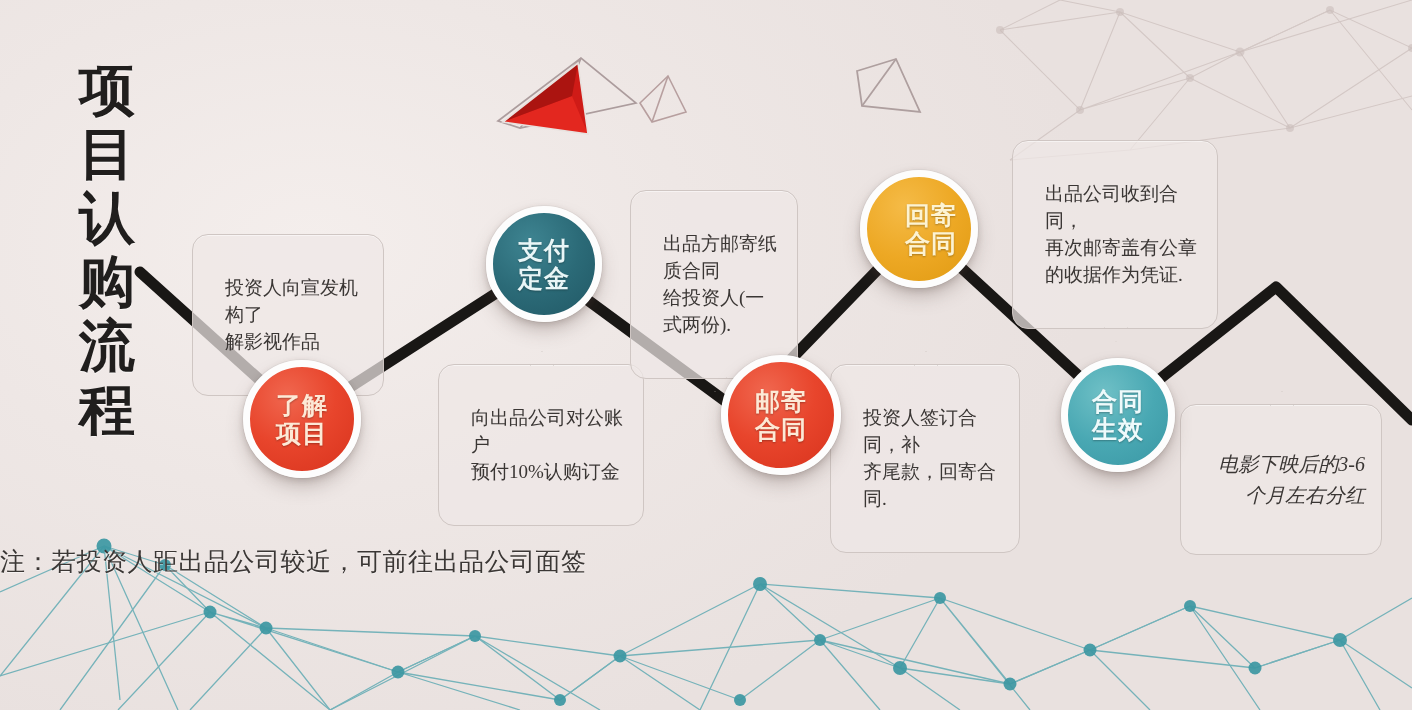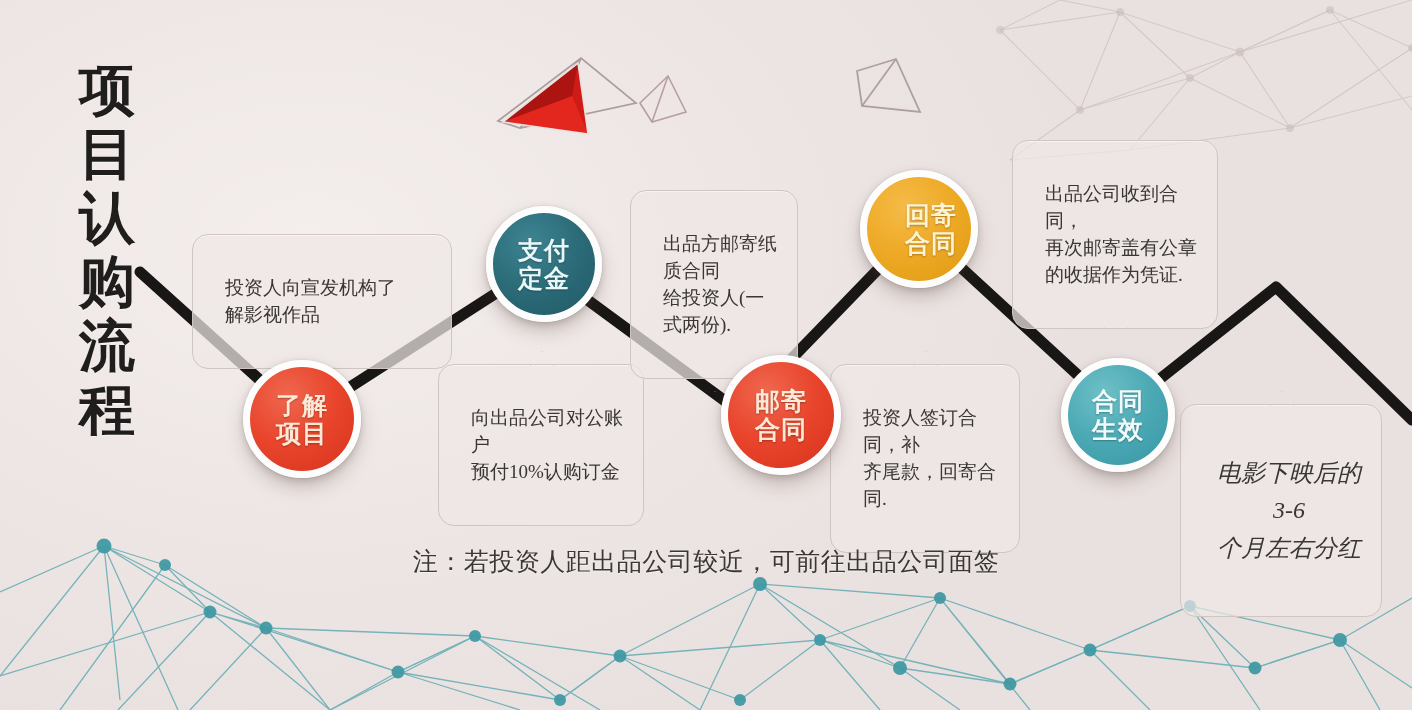--- a/index.html
+++ b/index.html
@@ -143,33 +143,33 @@
     border-left: 1.6px solid #cfc6c3;
     border-right: 1.6px solid #cfc6c3;
     border-top: 1.6px solid #cfc6c3;
     border-radius: 10px 10px 0 0;
     clip-path: polygon(50% 0, 100% 100%, 0 100%);
     border-bottom: none;
   }
   .callout.kai {
     font-family: "Liberation Serif", "DejaVu Serif", serif;
     font-style: italic;
-    font-size: 24px;
-    text-align: center;
+    font-size: 20px;
+    text-align: right;
     line-height: 1.55;
   }
 
   
   .footnote {
     position: absolute;
     z-index: 6;
     left: 0;
     right: 0;
     top: 545px;
-    text-align: center;
+    text-align: left;
     color: #3b3735;
     font-size: 25px;
     letter-spacing: 0.5px;
     font-family: "Liberation Serif", "DejaVu Serif", serif;
     text-shadow: 0 1px 0 rgba(255,255,255,0.5);
   }
 </style>
 </head>
 <body>
 
@@ -293,21 +293,21 @@
     <div class="node-label">回寄
 合同</div>
   </div>
 
   <div class="node cyan" style="left:1061px; top:358px; width:114px; height:114px;">
     <div class="node-label">合同
 生效</div>
   </div>
 
 
-  <div class="callout tail-down" style="left:192px; top:234px; width:260px;">
+  <div class="callout tail-down" style="left:192px; top:234px; width:192px;">
     <span>投资人向宣发机构了
 解影视作品</span>
     <i class="tail"></i>
   </div>
 
   <div class="callout tail-up" style="left:438px; top:364px; width:206px;">
     <span>向出品公司对公账户
 预付10%认购订金</span>
     <i class="tail"></i>
   </div>

